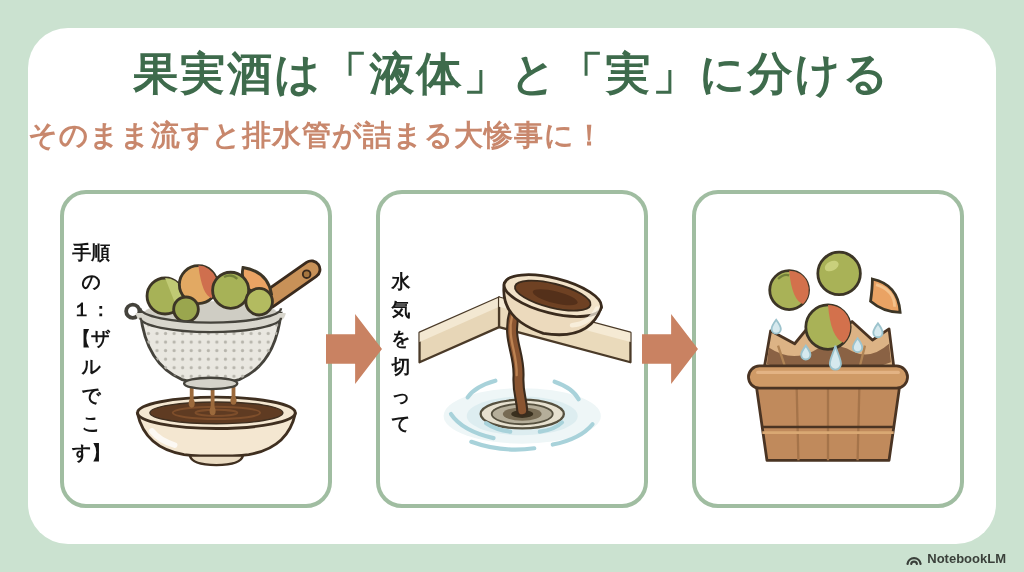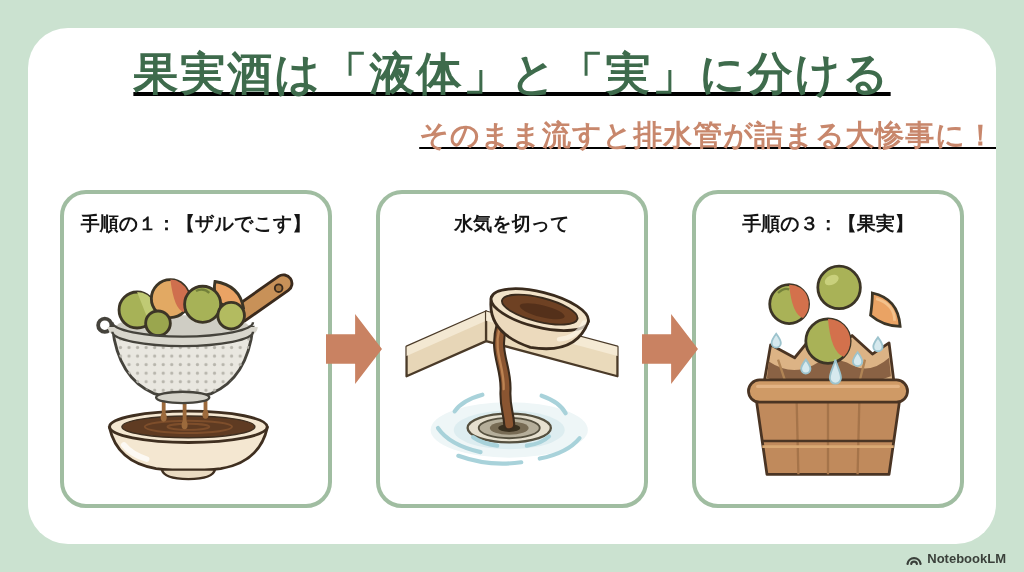--- a/index.html
+++ b/index.html
@@ -7,54 +7,53 @@
   body {
     font-family: "Liberation Sans", "DejaVu Sans", sans-serif;
     background: #cbe2d0;
     position: relative;
   }
   .card {
     position: absolute;
     left: 28px; top: 28px; right: 28px; bottom: 28px;
     background: #ffffff;
     border-radius: 40px;
-    text-decoration: underline;
   }
   .title {
     margin-top: 16px;
     text-align: center;
     font-size: 45px;
     font-weight: 900;
     letter-spacing: 2px;
     color: #3e6b4c;
   }
   .subtitle {
     margin-top: 12px;
-    text-align: right;
+    text-align: left;
     font-size: 29px;
     font-weight: 800;
     letter-spacing: 1px;
     color: #c8876c;
   }
   .steps-row {
     position: absolute;
     left: 0; right: 0; top: 162px;
     height: 318px;
     display: flex;
     justify-content: center;
     align-items: center;
   }
   .panel {
     width: 272px;
     height: 318px;
     background: #ffffff;
     border: 4px solid #a0bda1;
     border-radius: 26px;
     display: flex;
-    flex-direction: column;
+    flex-direction: row;
     align-items: center;
     padding: 16px 8px 8px 8px;
   }
   .panel-heading {
     text-align: center;
     font-size: 19px;
     font-weight: 800;
     line-height: 1.5;
     color: #151515;
   }
@@ -211,21 +210,20 @@
             <path d="M178,84 Q196,78 200,60" fill="none" stroke="#fdf6e8" stroke-width="5" stroke-linecap="round" opacity="0.7"></path>
           </g>
         </svg>
       </div>
     </div>
 
     <div class="arrow"></div>
 
     <div class="panel">
       <div class="panel-heading">
-        <div>手順の３：【果実】</div>
       </div>
       <div class="illo-wrap">
         <svg width="222" height="222" viewBox="0 0 240 240">
 
           <g>
             <polygon points="50,142 58,96 84,110 102,88 124,102 146,86 168,106 186,94 192,142" fill="#dcb385" stroke="#4a3423" stroke-width="3" stroke-linejoin="round"></polygon>
             <path d="M56,114 Q80,130 104,118 Q124,106 146,118 Q166,128 186,110 L188,130 Q150,144 120,144 Q86,144 54,132 Z" fill="#8a6244"></path>
             <path d="M66,112 L74,136 M160,112 L154,136" stroke="#b08455" stroke-width="2.5" fill="none"></path>
           </g>
 

